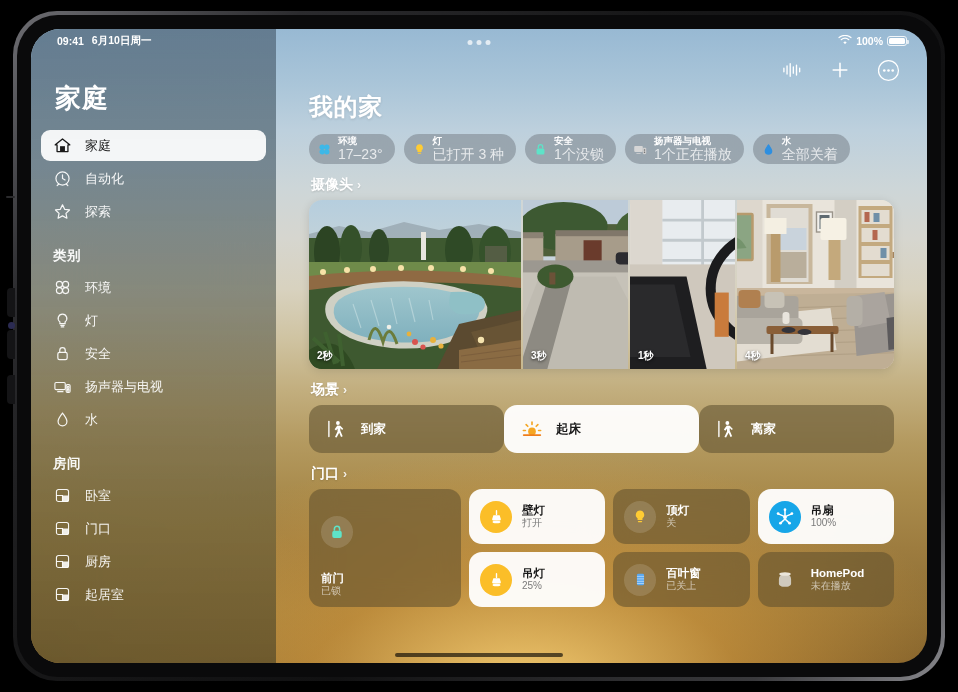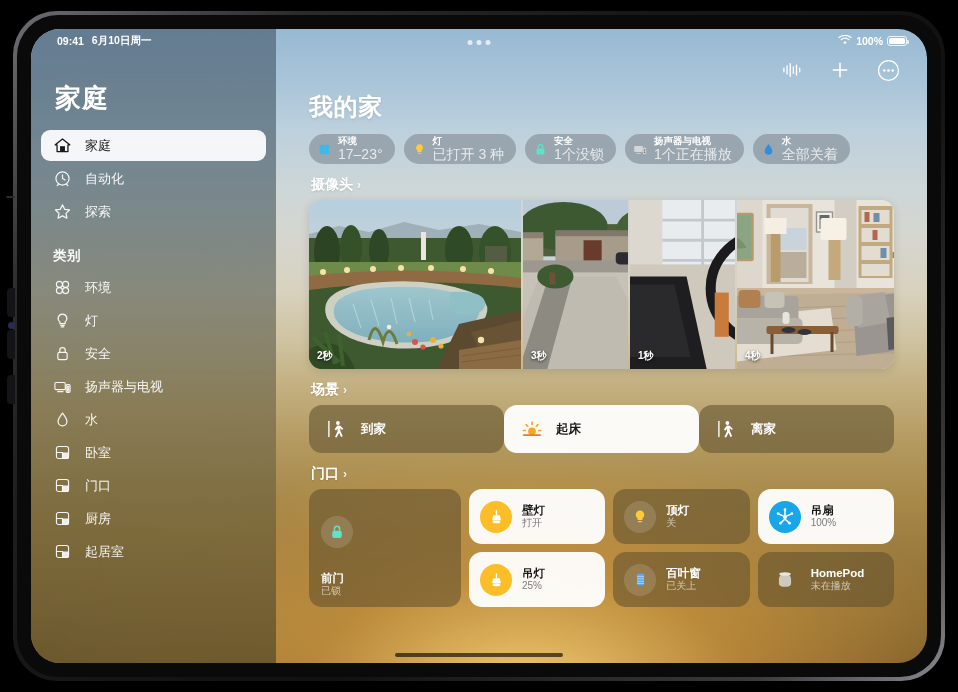--- a/index.html
+++ b/index.html
@@ -301,20 +301,21 @@
     </div>
     <div class="nav-item">
       <span class="nav-ico">
         <svg viewBox="0 0 22 22" fill="none" stroke="currentColor" stroke-width="1.4">
             <path d="M11 3.6S5.9 9.9 5.9 13.2a5.1 5.1 0 0010.2 0C16.1 9.9 11 3.6 11 3.6z"></path>
           </svg>
       </span>
       <span>水</span>
     </div>
 
+    <div class="sb-header">房间</div>
 
     <div class="nav-item">
       <span class="nav-ico">
         <svg viewBox="0 0 22 22" fill="none" stroke="currentColor" stroke-width="1.3">
             <rect x="4" y="4" width="14" height="14" rx="2.4"></rect>
             <path d="M11 11h7v7h-7z" fill="currentColor" stroke="none" opacity=".95"></path>
             <path d="M4 11h7v7" stroke="currentColor"></path>
           </svg>
       </span>
       <span>卧室</span>

